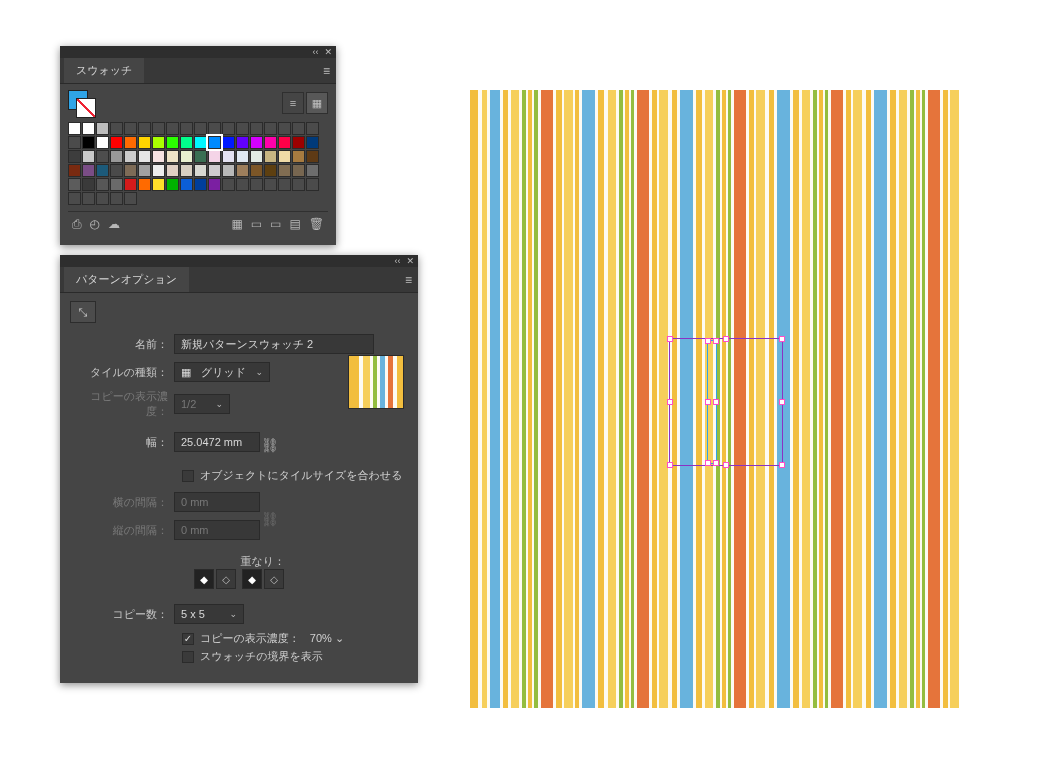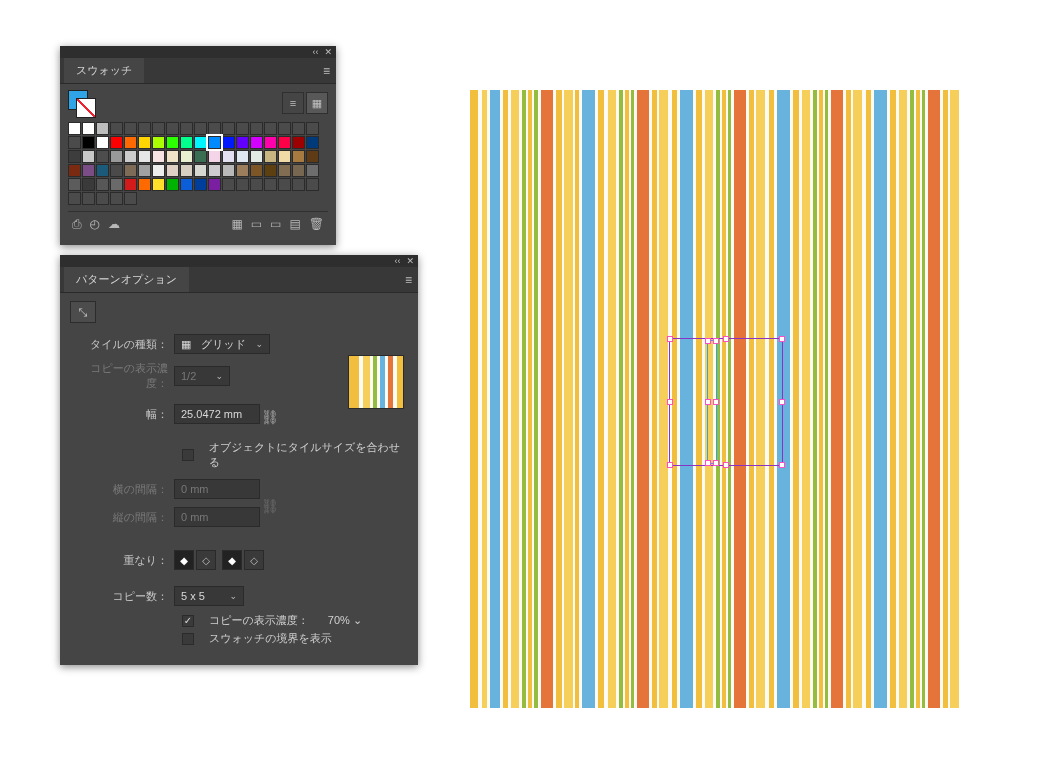--- a/index.html
+++ b/index.html
@@ -96,21 +96,21 @@
   .row input[type=text], .row .select {
     background:#383838; border:1px solid #2a2a2a; height:20px;
     color:#d8d8d8; font-size:11px; padding:0 6px;
   }
   .row input[type=text]:disabled, .row .select.disabled { color:#777; }
   .row .select { display:inline-flex; align-items:center; justify-content:space-between; cursor:pointer; }
   .row .select .caret { font-size:9px; color:#bbb; margin-left:4px; }
 
   .chain { width:20px; height:40px; display:flex; align-items:center; justify-content:center; color:#b0b0b0; font-size:14px; }
 
-  .check-row { display:flex; align-items:center; gap:15px; margin:3px 0 3px 112px; font-size:11px; }
+  .check-row { display:flex; align-items:center; gap:6px; margin:3px 0 3px 112px; font-size:11px; }
   .chk { width:12px; height:12px; border:1px solid #2b2b2b; background:#3a3a3a; display:inline-flex; align-items:center; justify-content:center; font-size:10px; color:#ddd; }
   .chk.on::after { content:"✓"; }
 
   .toggle-group { display:flex; }
   .toggle-group .tg { width:20px; height:20px; background:#3a3a3a; border:1px solid #2a2a2a; display:flex; align-items:center; justify-content:center; color:#bbb; font-size:10px; cursor:pointer; }
   .toggle-group .tg.sel { background:#222; color:#fff; }
   .toggle-group .tg + .tg { margin-left:2px; }
 
   .pattern-preview {
     position:absolute; right:14px; top:100px;
@@ -291,20 +291,24 @@
   <div class="tab-row">
     <div class="tab">パターンオプション</div>
     <span class="menu-icon">≡</span>
   </div>
 
   <div class="body">
     <div style="margin-bottom:10px;">
       <div class="tool-btn">⤡</div>
     </div>
 
+    <div class="row">
+      <div class="lbl">名前：</div>
+      <input type="text" style="width: 200px;" value="新規パターンスウォッチ 2">
+    </div>
 
     <div class="row">
       <div class="lbl">タイルの種類：</div>
       <div class="select" style="width:96px">
         <span style="margin-right:4px">▦</span>
         <span>グリッド</span>
         <span class="caret">⌄</span>
       </div>
     </div>
 
@@ -338,21 +342,21 @@
           <input type="text" style="width: 86px;" disabled="" value="0 mm">
         </div>
         <div class="row">
           <div class="lbl dim">縦の間隔：</div>
           <input type="text" style="width: 86px;" disabled="" value="0 mm">
         </div>
       </div>
       <div class="chain" style="color:#6f6f6f">⛓</div>
     </div>
 
-    <div class="row" style="margin-top:15px;">
+    <div class="row" style="margin-top:7px;flex-direction:column;">
       <div class="lbl">重なり：</div>
       <div class="toggle-group" id="overlap-group">
           <div class="tg sel">◆</div>
           <div class="tg">◇</div>
           <div style="width: 6px;"></div>
           <div class="tg sel">◆</div>
           <div class="tg">◇</div>
         </div>
     </div>
 

